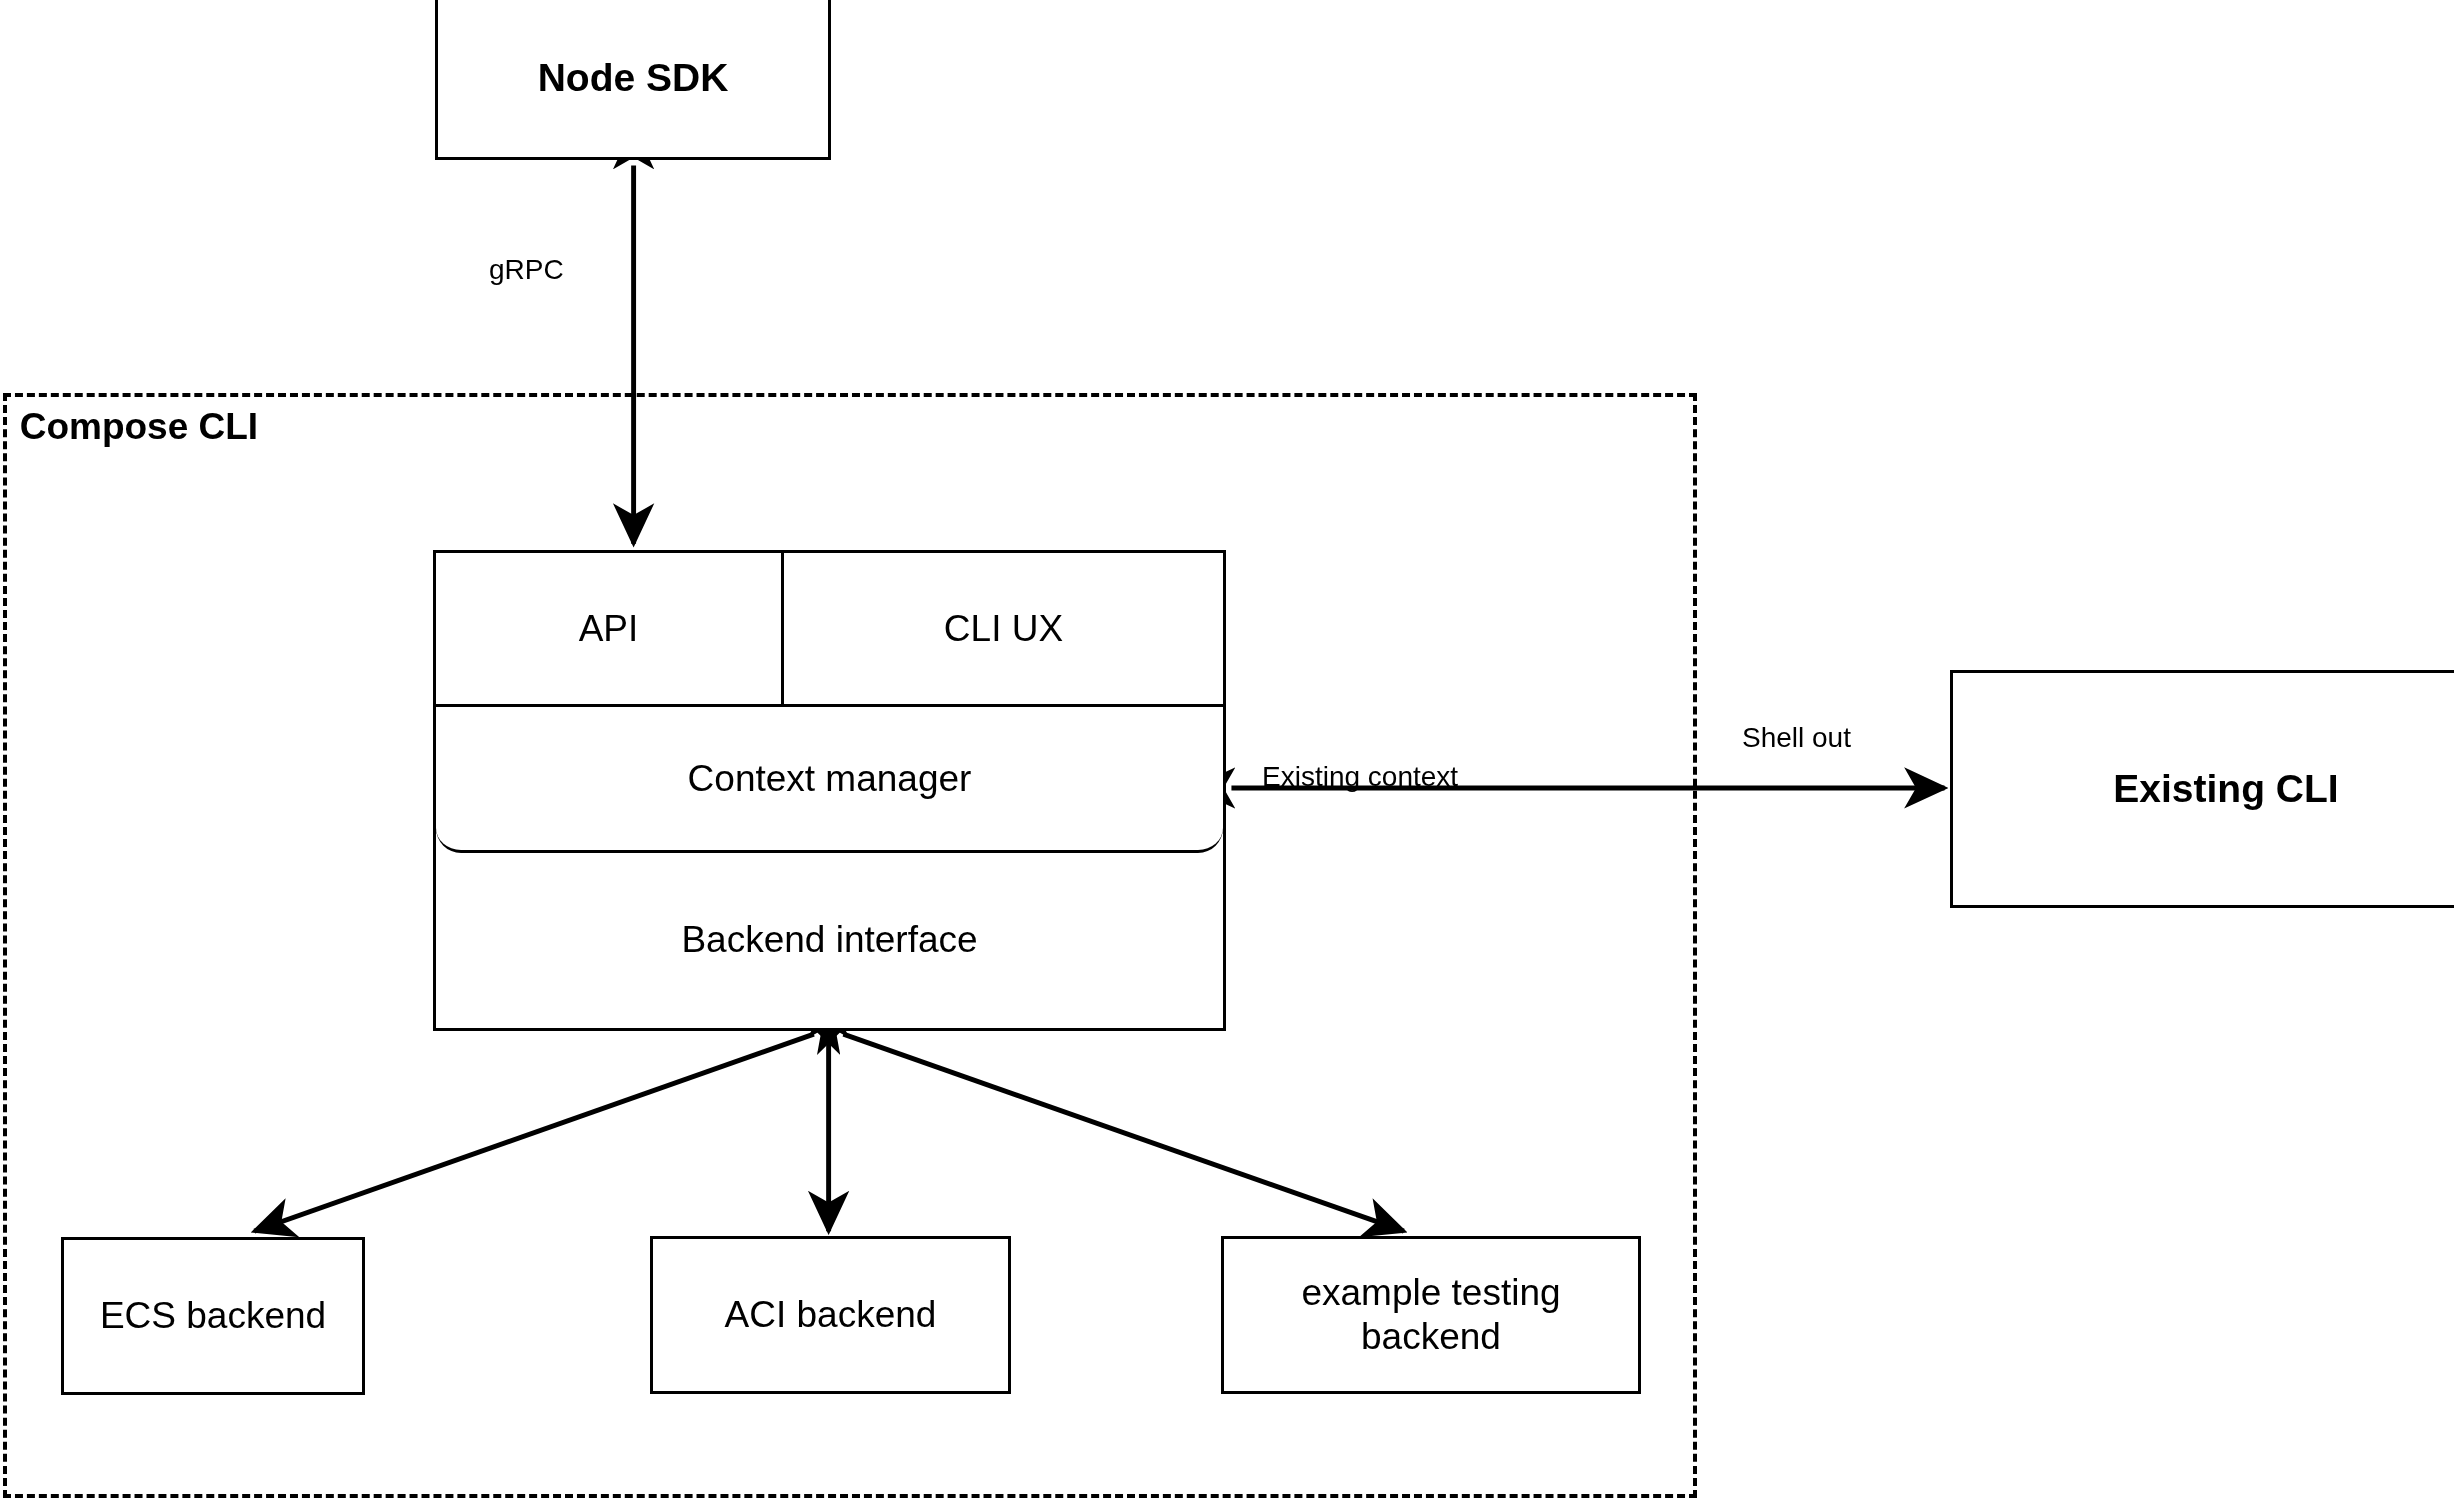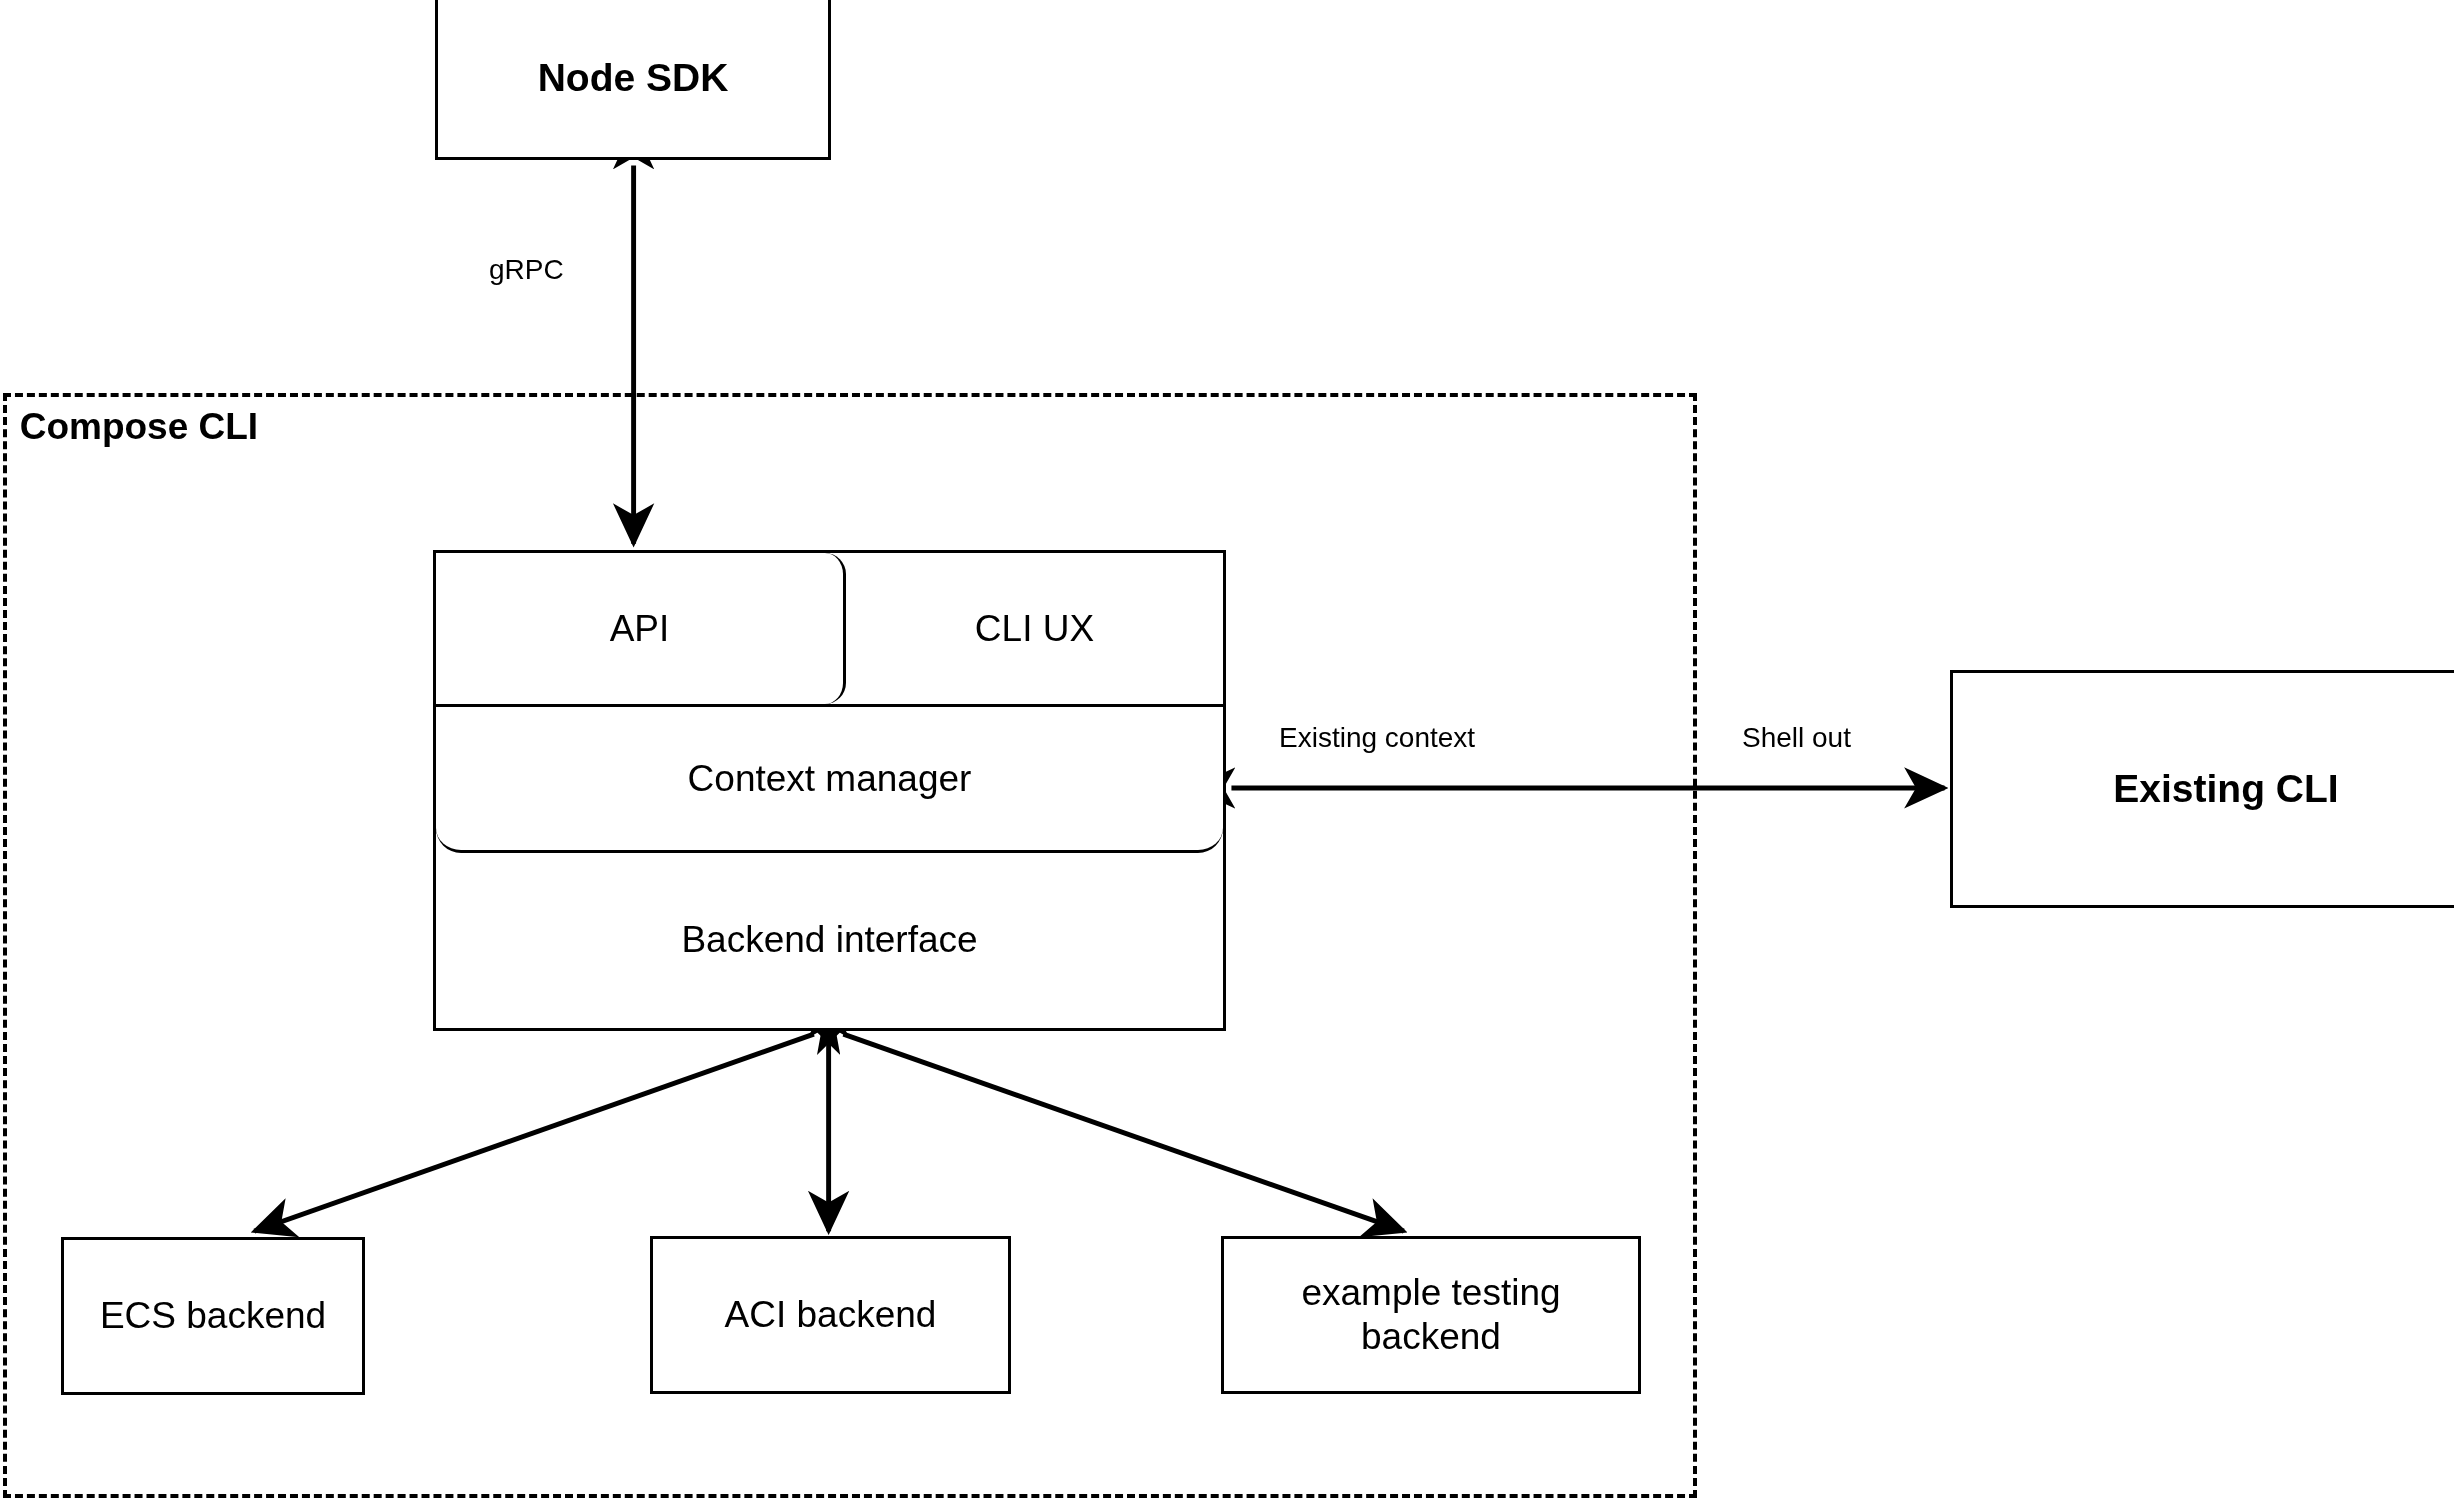--- a/index.html
+++ b/index.html
@@ -94,21 +94,21 @@
     align-items: center;
     justify-content: center;
   }
   .stack-cell {
     box-sizing: border-box;
     display: flex;
     align-items: center;
     justify-content: center;
     font-size: 37px;
   }
-  #cell-api { width: 410px; border-right: 3.9px solid #000000; border-radius: 21px; }
+  #cell-api { width: 348px; border-right: 3.9px solid #000000; }
   #cell-cliux { flex: 1; }
   .stack-wide-label { font-size: 37px; }
 
   
   #existing-cli {
     left: 1950px; top: 670px; width: 552px; height: 238px;
     font-size: 39px;
   }
 
   
@@ -117,21 +117,21 @@
   #test-backend  { left: 1221px; top: 1236px; width: 420px; height: 158px; font-size: 37px; }
 
   
   .edge-label {
     position: absolute;
     font-size: 28px;
     white-space: nowrap;
     background: transparent;
   }
   #label-grpc            { left: 489px;  top: 254px; }
-  #label-existing-context{ left: 1262px; top: 722px; margin-left: 17px; }
+  #label-existing-context{ left: 1262px; top: 761px; }
   #label-shell-out       { left: 1742px; top: 722px; }
 </style>
 </head>
 <body>
 
 <div id="canvas">
 
   <svg class="layer" viewBox="0 0 2492 1524">
     <defs>
       <marker id="arrow-end" markerWidth="9" markerHeight="9" refX="8.2" refY="4.5" orient="auto" markerUnits="strokeWidth">

